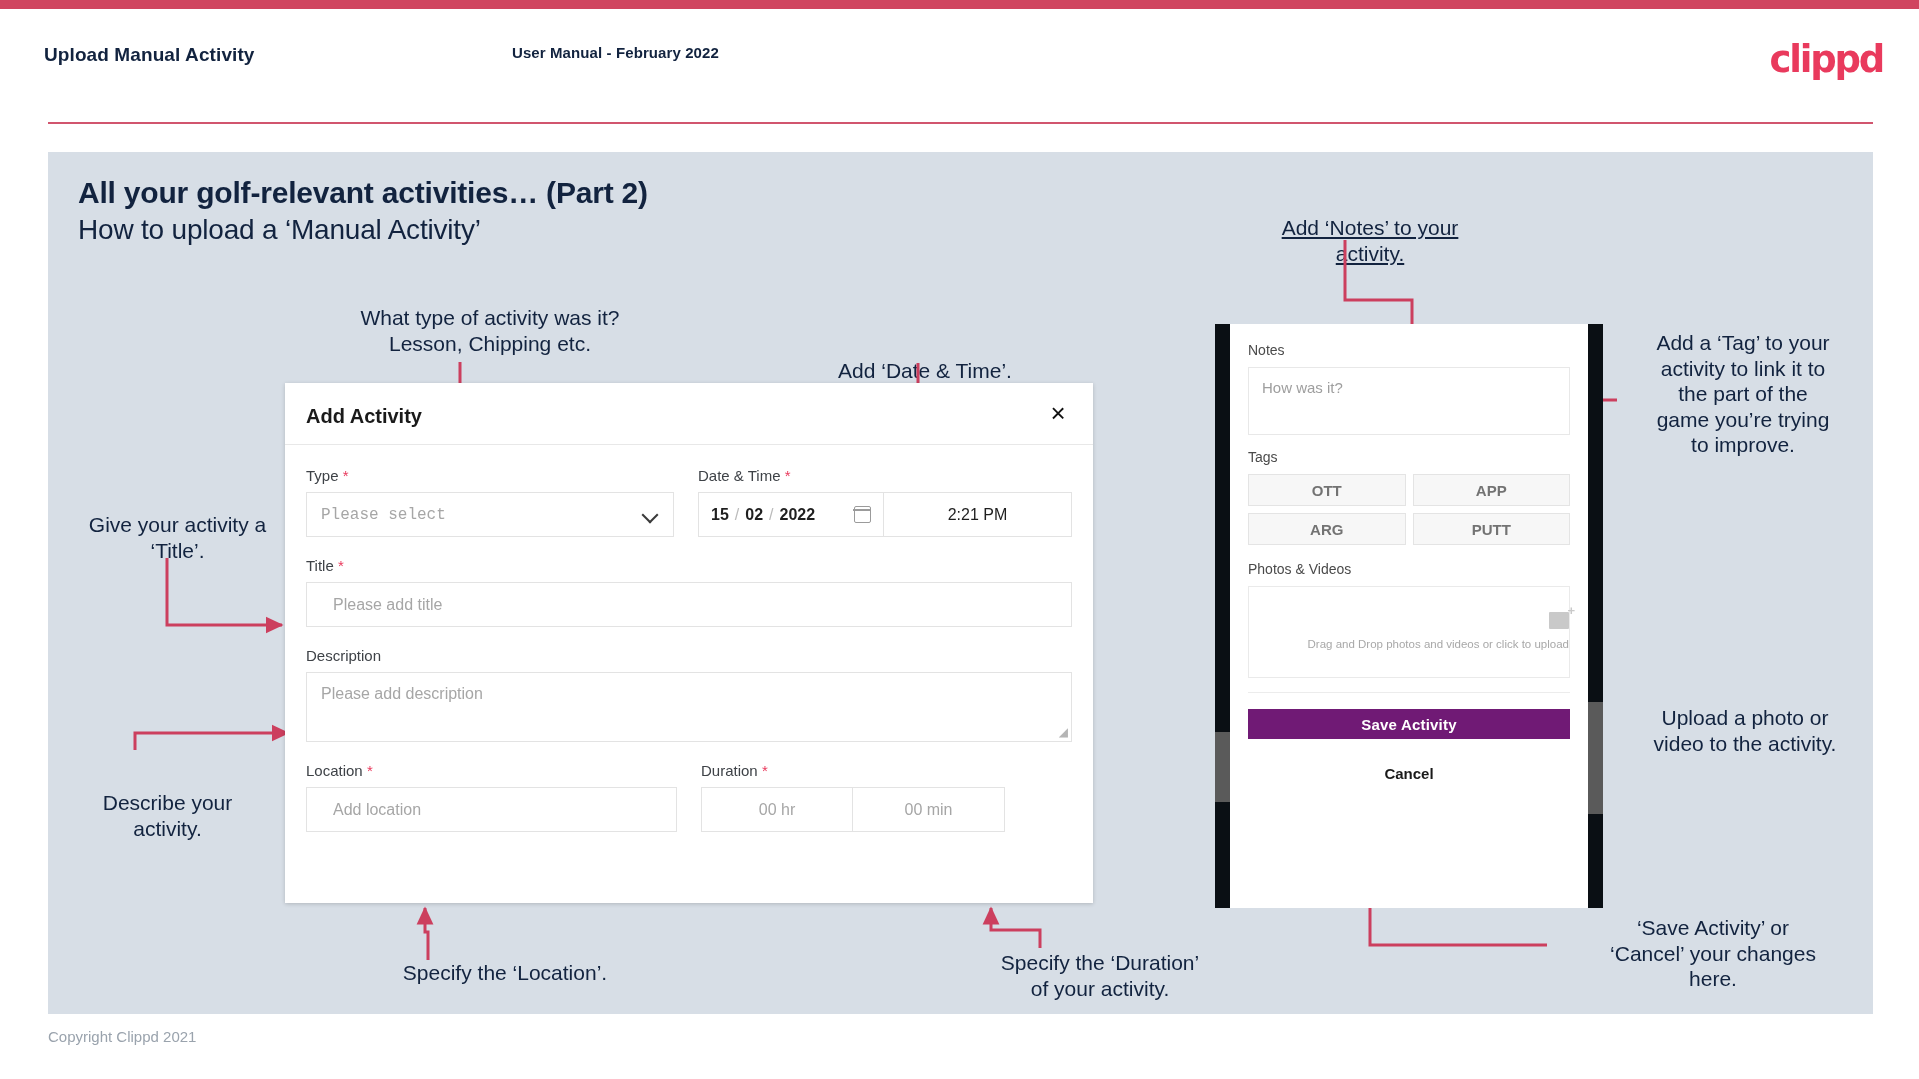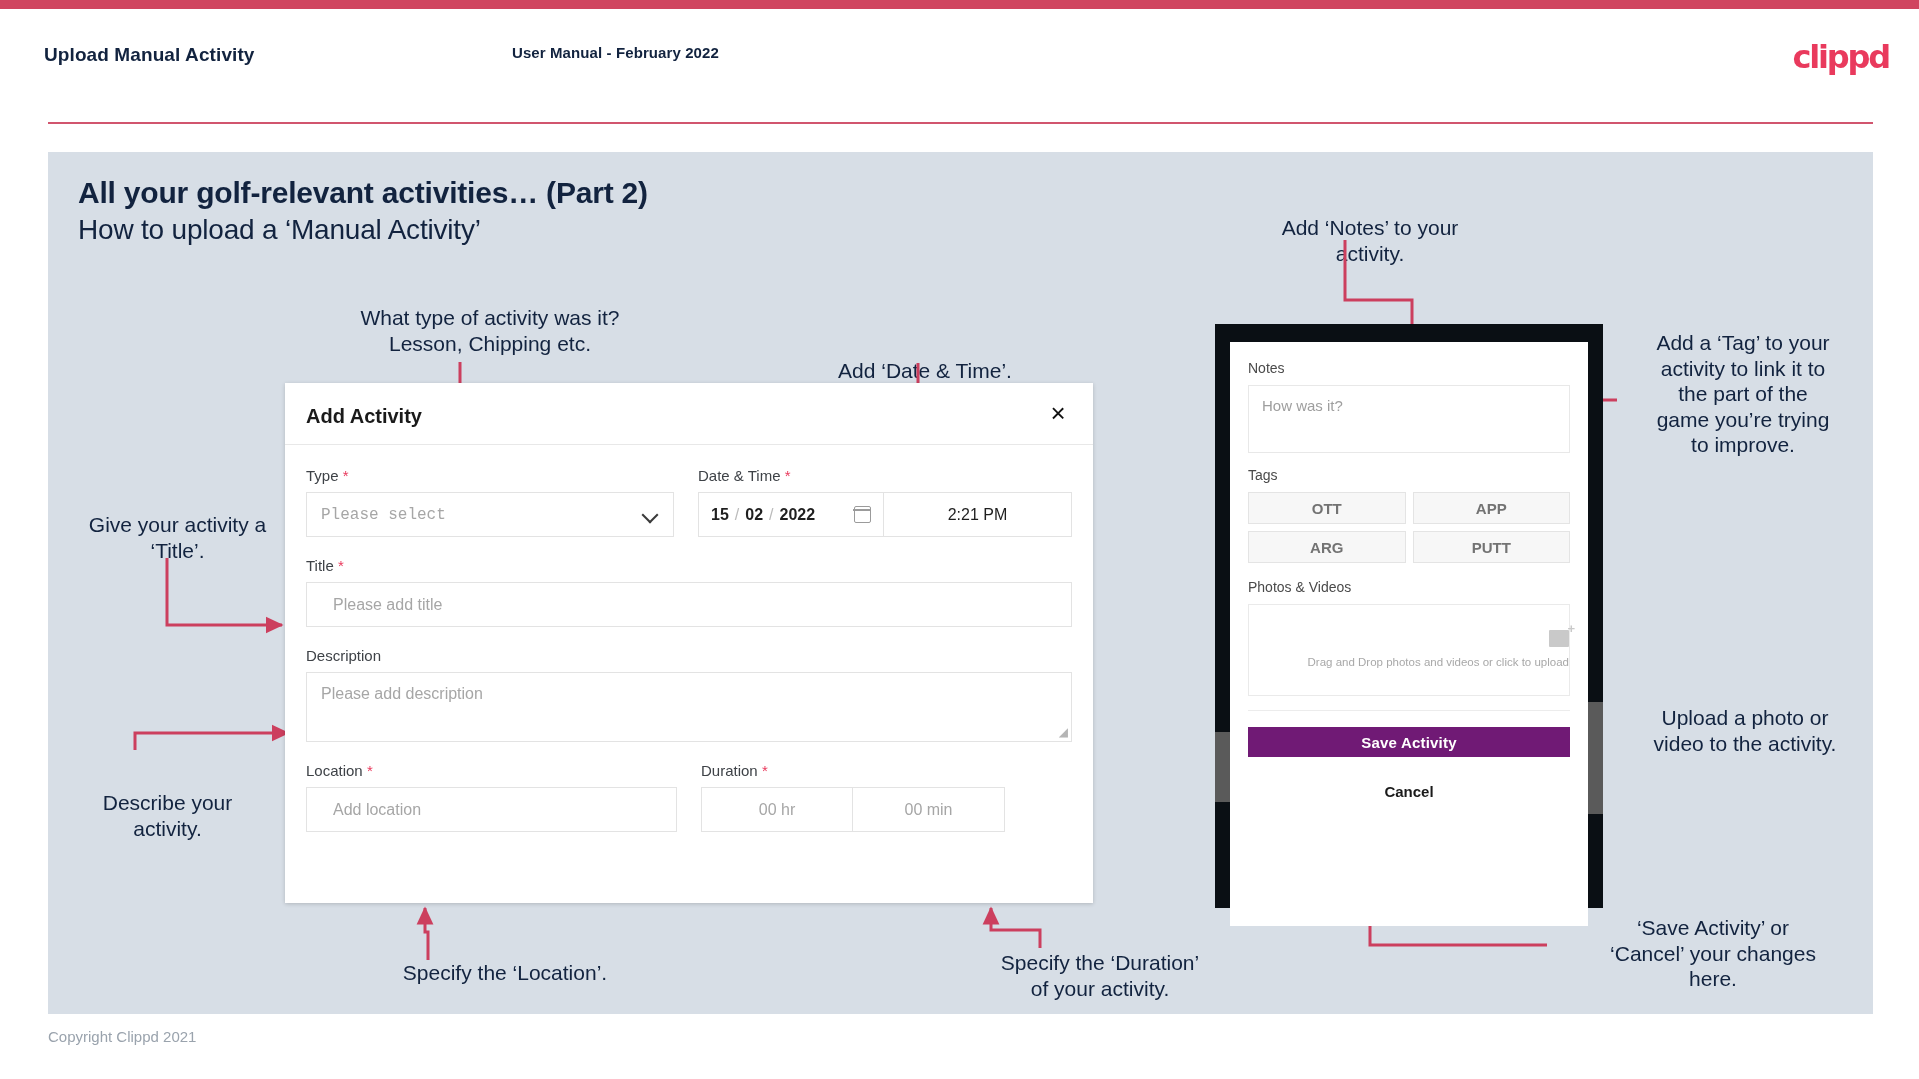--- a/index.html
+++ b/index.html
@@ -22,22 +22,22 @@
     position: absolute; left: 44px; top: 44px;
     font-size: 19px; font-weight: 600; color: #12233f;
     letter-spacing: .1px;
   }
   .header-sub {
     position: absolute; left: 512px; top: 44px;
     font-size: 15px; font-weight: 600; color: #12233f;
     letter-spacing: .1px;
   }
   .logo {
-    position: absolute; right: 30px; top: 38px;
-    font-size: 32px; font-weight: 800; color: #e93a5d;
+    position: absolute; right: 36px; top: 38px;
+    font-size: 37px; font-weight: 800; color: #e93a5d;
     letter-spacing: -2.2px;
     font-family: "DejaVu Sans", sans-serif;
     margin-left: 44px;
   }
   .header-rule {
     position: absolute; left: 48px; top: 122px;
     width: 1825px; height: 2px; background: #d1556e;
   }
 
   
@@ -163,21 +163,21 @@
     font-size: 16px; color: #a6a6a6;
   }
   .dur-cell + .dur-cell { border-left: none; }
   .mt22 { margin-top: 20px; }
 
   
   .phone {
     position: absolute; left: 1215px; top: 324px;
     width: 388px; height: 584px;
     background: #0a0f14;
-    padding: 18px 15px;
+    padding: 0 15px;
   }
   .phone-screen {
     width: 358px; height: 584px; background: #ffffff;
     padding: 18px 18px 0 18px;
     position: relative;
   }
   .phone-side {
     position: absolute; width: 15px; background: #5a5a5a;
   }
   .p-label { font-size: 14px; color: #4a4a4a; margin-bottom: 9px; }
@@ -253,21 +253,21 @@
 ‘Title’.</div>
 
 <div class="anno" style="left:40px; top:790px; width:255px;">Describe your
 activity.</div>
 
 <div class="anno" style="left:330px; top:960px; width:350px;">Specify the ‘Location’.</div>
 
 <div class="anno" style="left:930px; top:950px; width:340px;">Specify the ‘Duration’
 of your activity.</div>
 
-<div class="anno" style="left:1230px; top:215px; width:280px;">Add ‘Notes’ to your
+<div class="anno" style="left:1230px; top:215px; width:280px;text-decoration:underline;">Add ‘Notes’ to your
 activity.</div>
 
 <div class="anno" style="left:1618px; top:330px; width:250px;">Add a ‘Tag’ to your
 activity to link it to
 the part of the
 game you’re trying
 to improve.</div>
 
 <div class="anno" style="left:1620px; top:705px; width:250px;">Upload a photo or
 video to the activity.</div>

